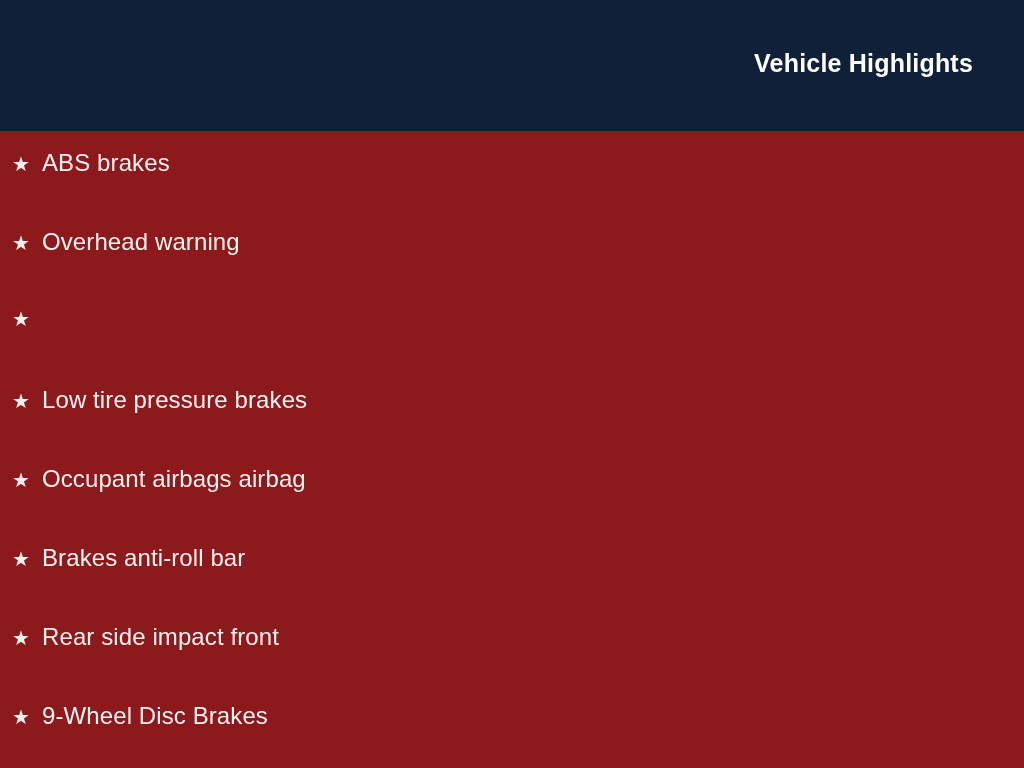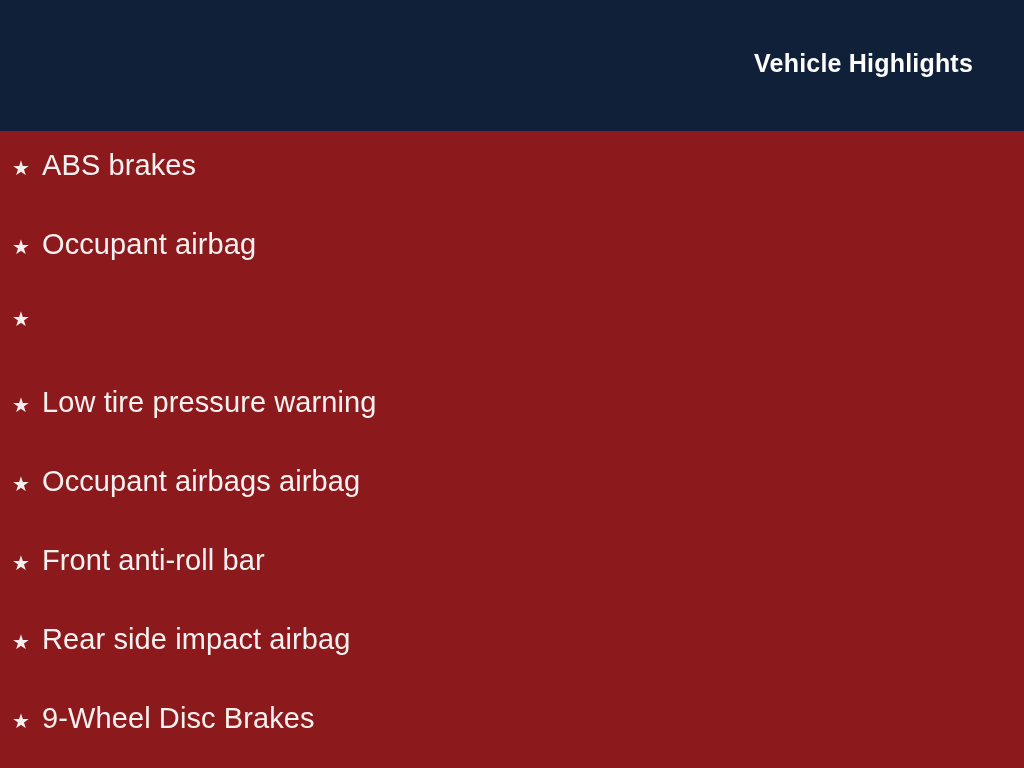--- a/index.html
+++ b/index.html
@@ -82,21 +82,21 @@
     color: #f4eeee;
     font-family: "DejaVu Sans", sans-serif;
     font-size: 20px;
     line-height: 1;
   }
 
   .feature-label {
     flex: 0 0 auto;
     color: #f6f1f1;
     font-family: "Liberation Sans", sans-serif;
-    font-size: 29px;
+    font-size: 24px;
     font-weight: normal;
     line-height: 1;
     letter-spacing: 0.1px;
   }
 </style>
 </head>
 <body>
 
 <div id="slide">
 
@@ -105,40 +105,40 @@
   </div>
 
   <div id="body">
     <ul id="feature-list">
       <li class="feature-item">
         <span class="feature-bullet">★</span>
         <span class="feature-label">ABS brakes</span>
       </li>
       <li class="feature-item">
         <span class="feature-bullet">★</span>
-        <span class="feature-label">Occupant airbag</span>
+        <span class="feature-label">Overhead warning</span>
       </li>
       <li class="feature-item">
         <span class="feature-bullet">★</span>
       </li>
       <li class="feature-item">
         <span class="feature-bullet">★</span>
-        <span class="feature-label">Low tire pressure warning</span>
+        <span class="feature-label">Low tire pressure brakes</span>
       </li>
       <li class="feature-item">
         <span class="feature-bullet">★</span>
         <span class="feature-label">Occupant airbags airbag</span>
       </li>
       <li class="feature-item">
         <span class="feature-bullet">★</span>
-        <span class="feature-label">Front anti-roll bar</span>
+        <span class="feature-label">Brakes anti-roll bar</span>
       </li>
       <li class="feature-item">
         <span class="feature-bullet">★</span>
-        <span class="feature-label">Rear side impact airbag</span>
+        <span class="feature-label">Rear side impact front</span>
       </li>
       <li class="feature-item">
         <span class="feature-bullet">★</span>
         <span class="feature-label">9-Wheel Disc Brakes</span>
       </li>
     </ul>
   </div>
 
 </div>
 

